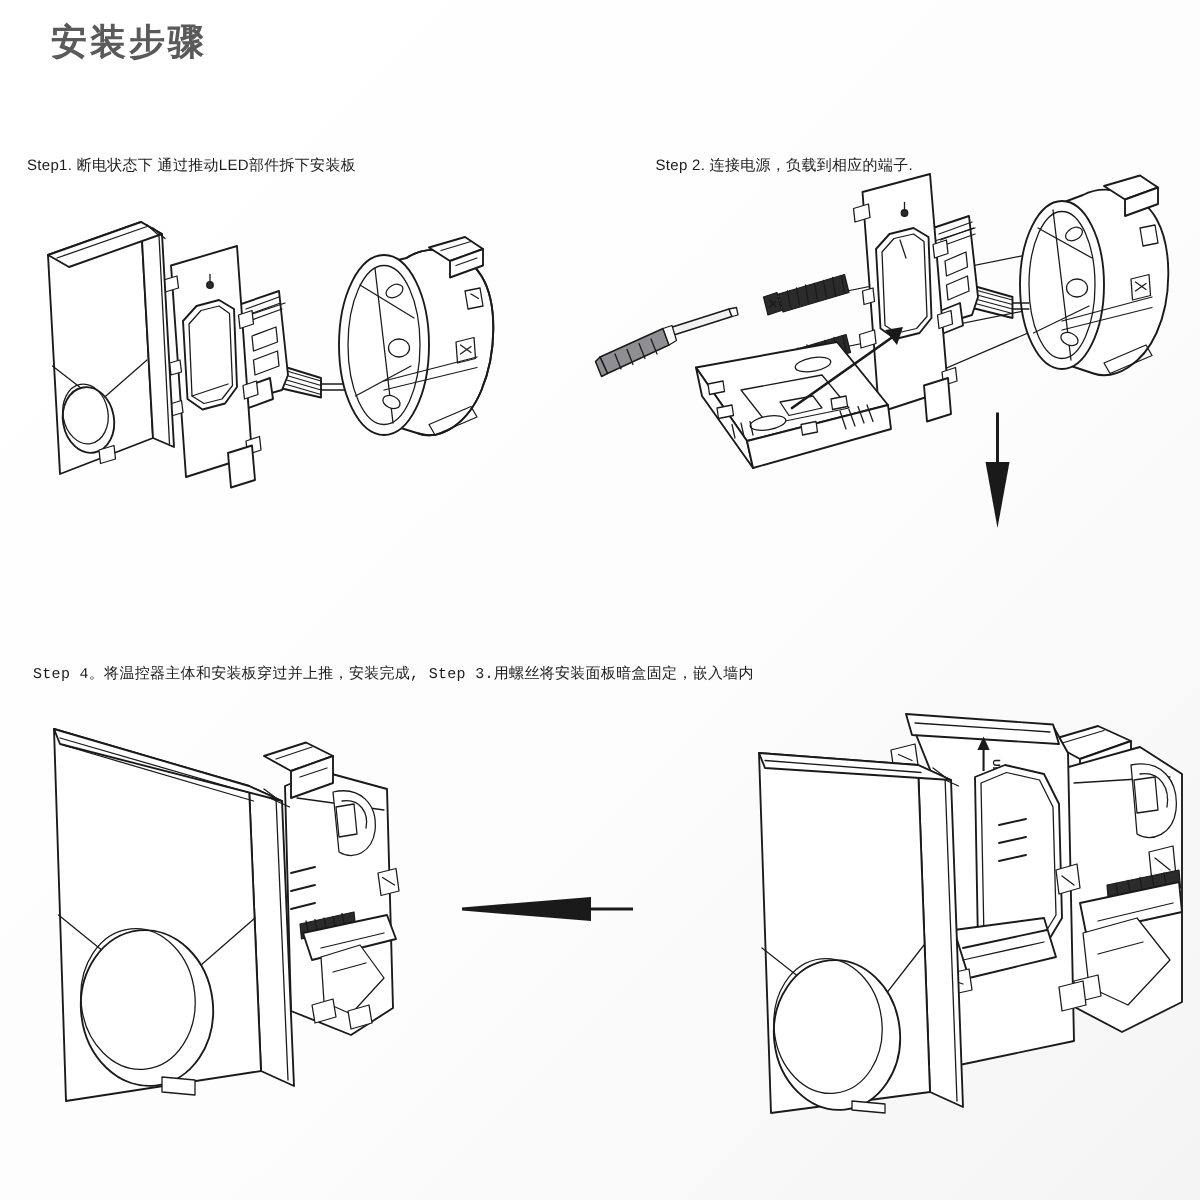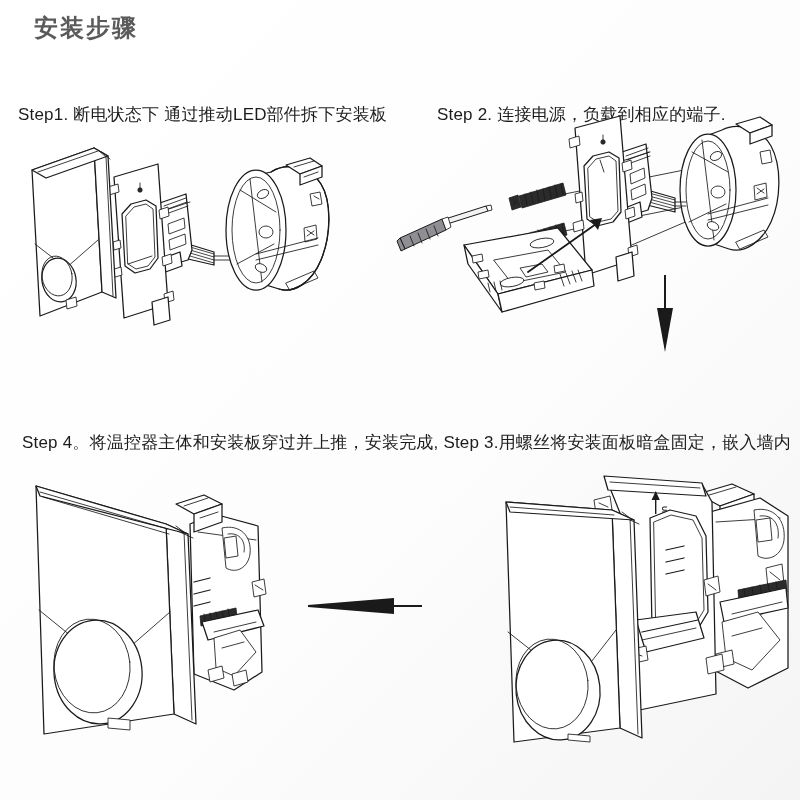--- a/index.html
+++ b/index.html
@@ -19,28 +19,28 @@
   .title{
     position:absolute;left:34px;top:12px;
     font-size:24px;font-weight:bold;letter-spacing:2px;
     color:#5a5a5a;
     white-space:nowrap;
     text-align:center;
   }
   
   .cap{
     position:absolute;
-    font-size:17px;
+    font-size:10px;
     color:#1c1c1c;
     white-space:nowrap;
     letter-spacing:.2px;
   }
   #cap1{left:18px;top:103px;}
   #cap2{left:437px;top:103px;text-align:right;}
-  #cap34{left:22px;top:431px;}
+  #cap34{left:22px;top:442px;font-family:Liberation Mono, monospace;}
 
   
   .art{position:absolute;}
   #art1{left:18px;top:132px;}
   #art2{left:392px;top:120px;}
   #art3{left:18px;top:462px;}
   #art4{left:470px;top:462px;}
   #arrow-mid{left:300px;top:592px;}
 
   svg{display:block;overflow:visible;}

